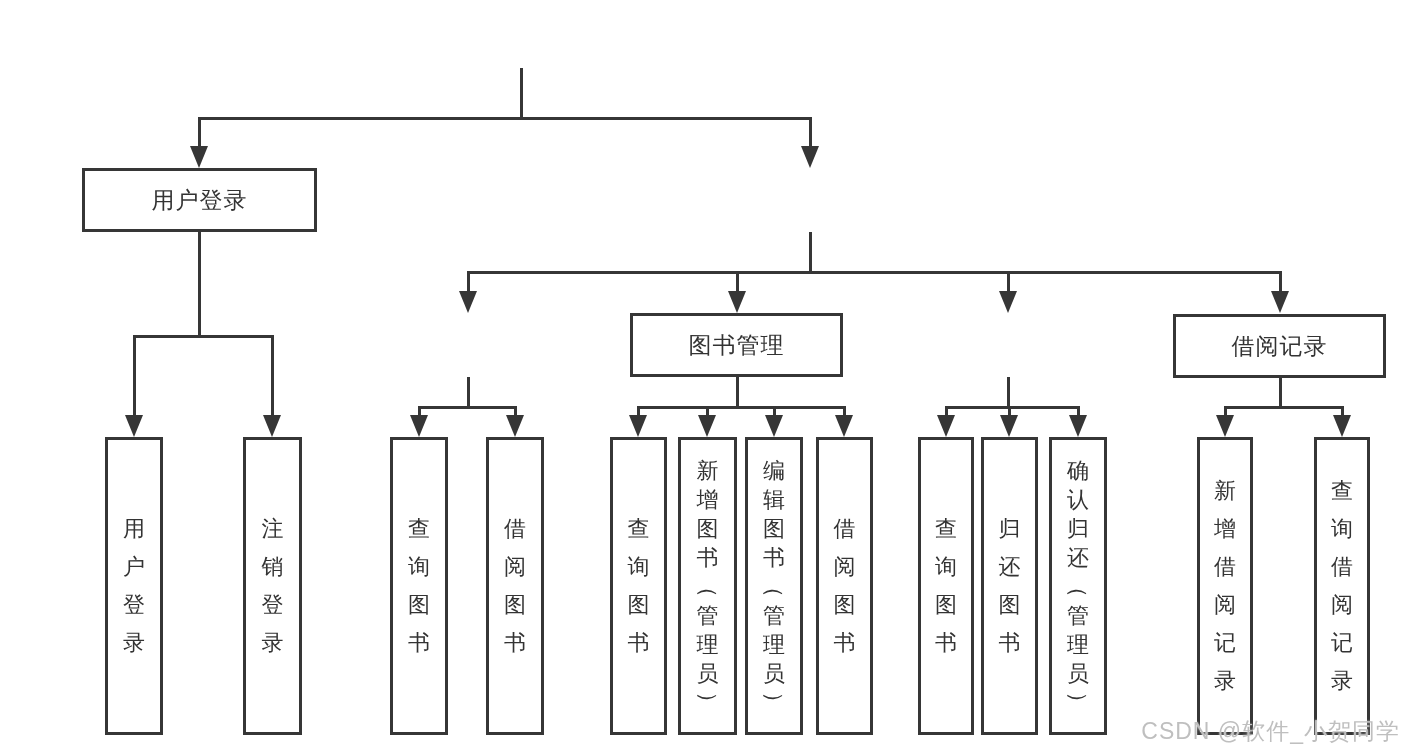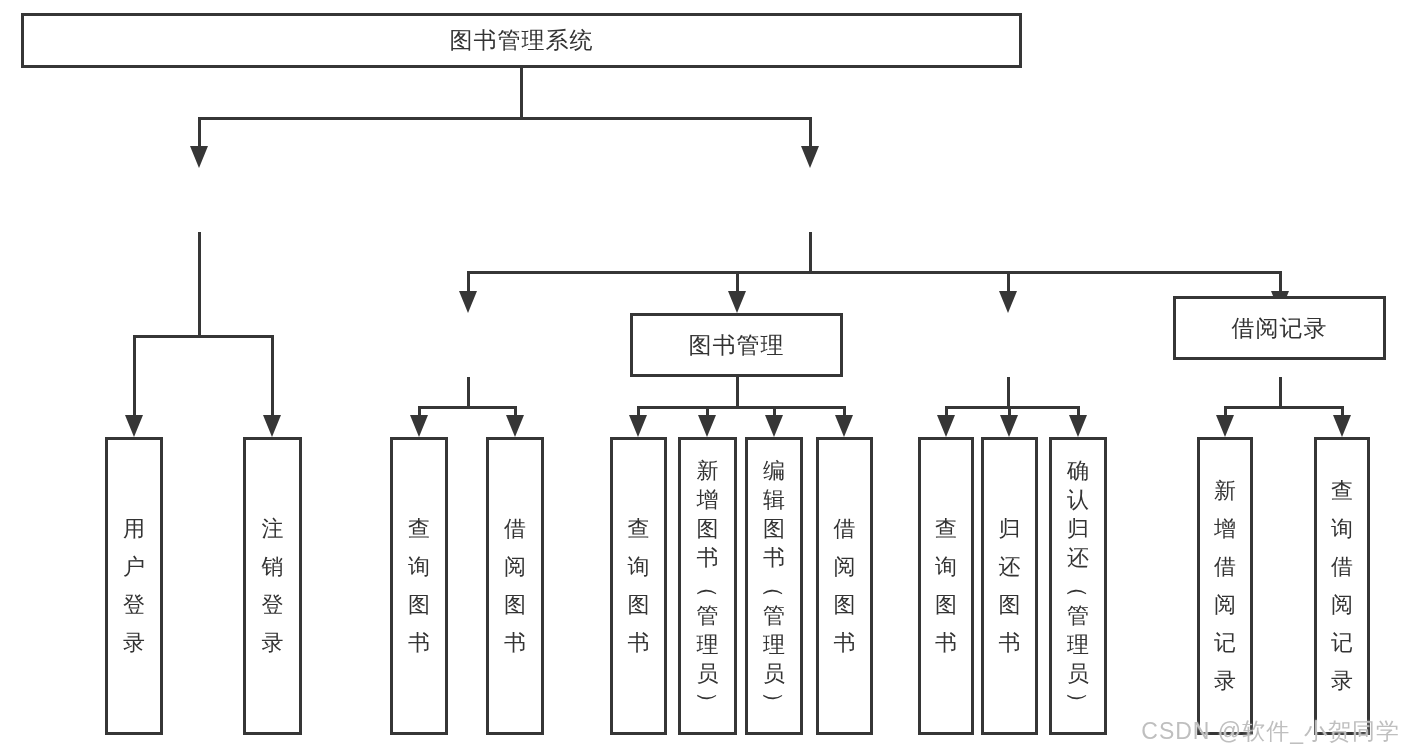--- a/index.html
+++ b/index.html
@@ -28,29 +28,29 @@
   .watermark{
     position:absolute;top:716px;right:5px;z-index:5;
     font-size:23px;color:#bfbfbf;text-shadow:0 0 2px #ffffff;letter-spacing:1px;
   }
 </style>
 </head>
 <body>
 
 <div class="canvas">
 
-  <div class="node" style="left:21px;top:13px;width:1001px;height:55px;">
-    <span>图书管理系统</span>
-  </div>
-
+
+  <div class="node" style="left:82px;top:168px;width:235px;height:64px;">
+    <span>用户登录</span>
+  </div>
 
   <div class="node" style="left:630px;top:313px;width:213px;height:64px;">
     <span>图书管理</span>
   </div>
-  <div class="node" style="left:1173px;top:296px;width:213px;height:64px;">
+  <div class="node" style="left:1173px;top:314px;width:213px;height:64px;">
     <span>借阅记录</span>
   </div>
 
   <div class="node" style="left:105px;top:437px;width:58px;height:298px;">
     <div class="vlabel">
         <span>用</span>
         <span>户</span>
         <span>登</span>
         <span>录</span>
       </div>

